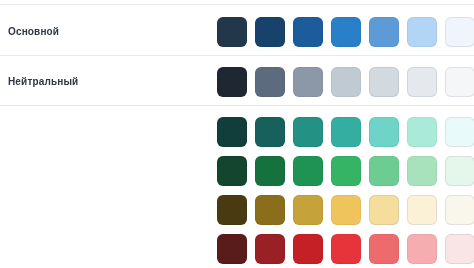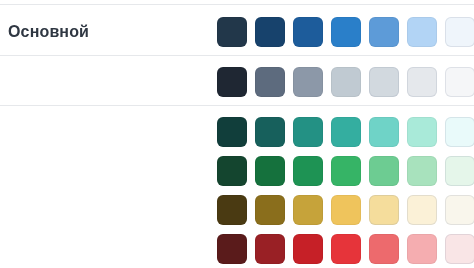--- a/index.html
+++ b/index.html
@@ -28,21 +28,21 @@
     position: absolute;
     left: 0;
     width: 474px;
     height: 1px;
     background: #e6e8eb;
   }
 
   .group-label {
     position: absolute;
     left: 8px;
-    font-size: 16px;
+    font-size: 10px;
     line-height: 14px;
     font-weight: bold;
     color: #2f3742;
     letter-spacing: 0.15px;
     white-space: nowrap;
   }
 
   .swatch-row {
     position: absolute;
     left: 217px;
@@ -76,20 +76,21 @@
     <div class="group-label" style="top: 25px; color: rgb(47, 55, 66);">Основной</div>
     <div class="swatch-row" style="top: 17px;">
       <div class="swatch" title="#22374a" style="background: rgb(34, 55, 74);"></div>
       <div class="swatch" title="#17426c" style="background: rgb(23, 66, 108);"></div>
       <div class="swatch" title="#1d5c9b" style="background: rgb(29, 92, 155);"></div>
       <div class="swatch" title="#2a7fc9" style="background: rgb(42, 127, 201);"></div>
       <div class="swatch" title="#5d9bd8" style="background: rgb(93, 155, 216);"></div>
       <div class="swatch" title="#b2d4f5" style="background: rgb(178, 212, 245);"></div>
       <div class="swatch light-edge" title="#eff5fb" style="background: rgb(239, 245, 251);"></div>
     </div>
+    <div class="group-label" style="top: 75px; color: rgb(47, 55, 66);">Нейтральный</div>
     <div class="swatch-row" style="top: 67px;">
       <div class="swatch" title="#1f2733" style="background: rgb(31, 39, 51);"></div>
       <div class="swatch" title="#5d6b7e" style="background: rgb(93, 107, 126);"></div>
       <div class="swatch" title="#8c98a8" style="background: rgb(140, 152, 168);"></div>
       <div class="swatch" title="#c0cad2" style="background: rgb(192, 202, 210);"></div>
       <div class="swatch light-edge" title="#d2d9df" style="background: rgb(210, 217, 223);"></div>
       <div class="swatch light-edge" title="#e5e8ec" style="background: rgb(229, 232, 236);"></div>
       <div class="swatch light-edge" title="#f5f6f8" style="background: rgb(245, 246, 248);"></div>
     </div>
     <div class="swatch-row" style="top: 117px;">

